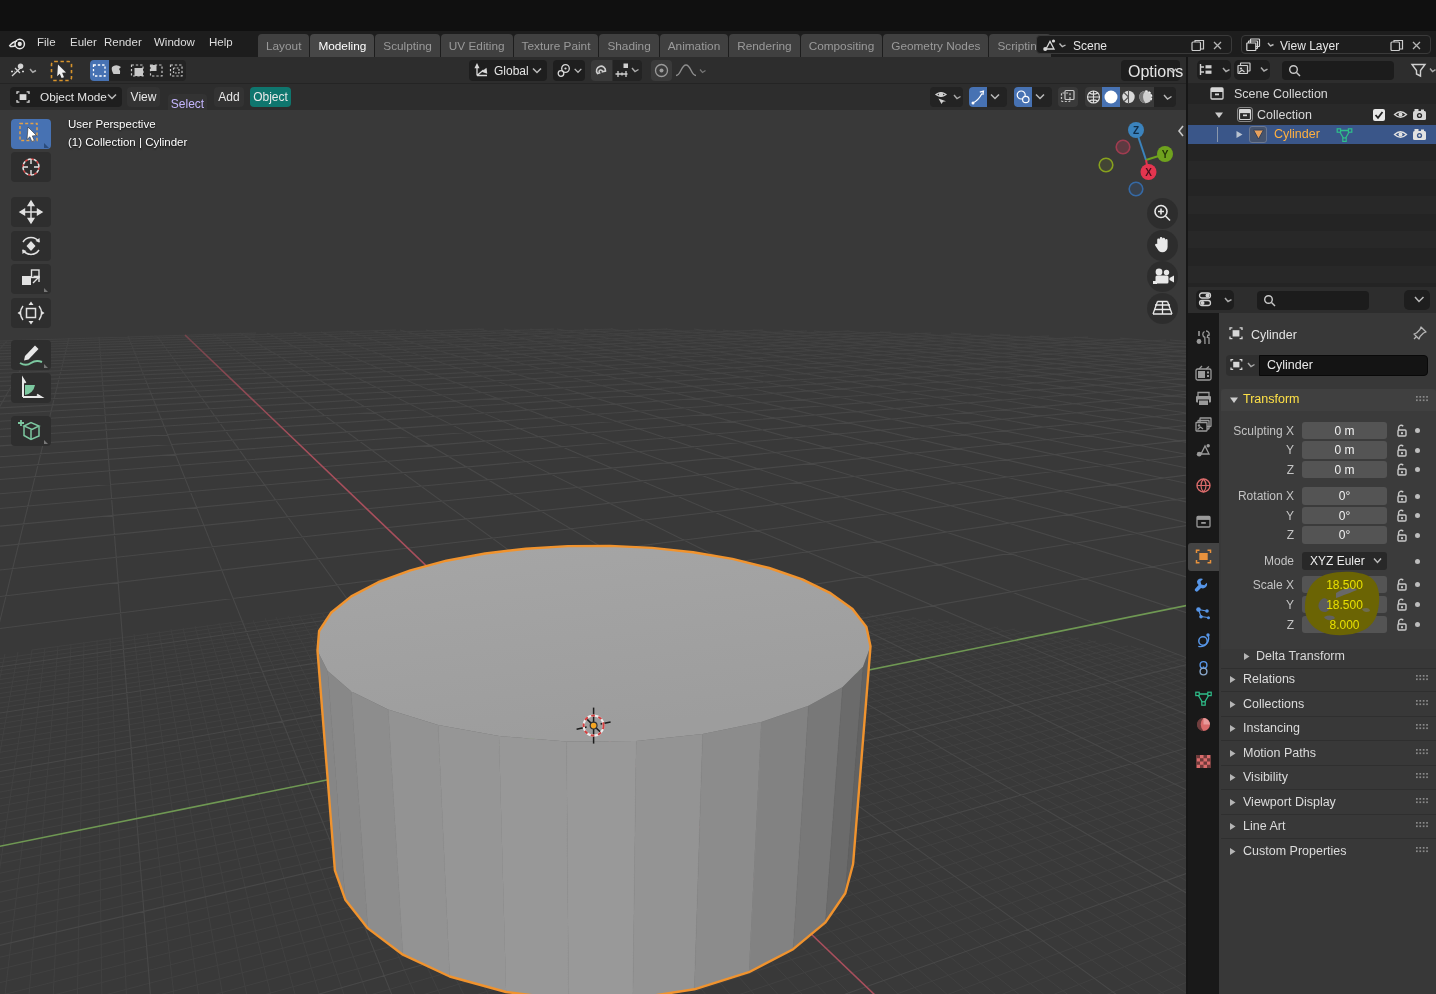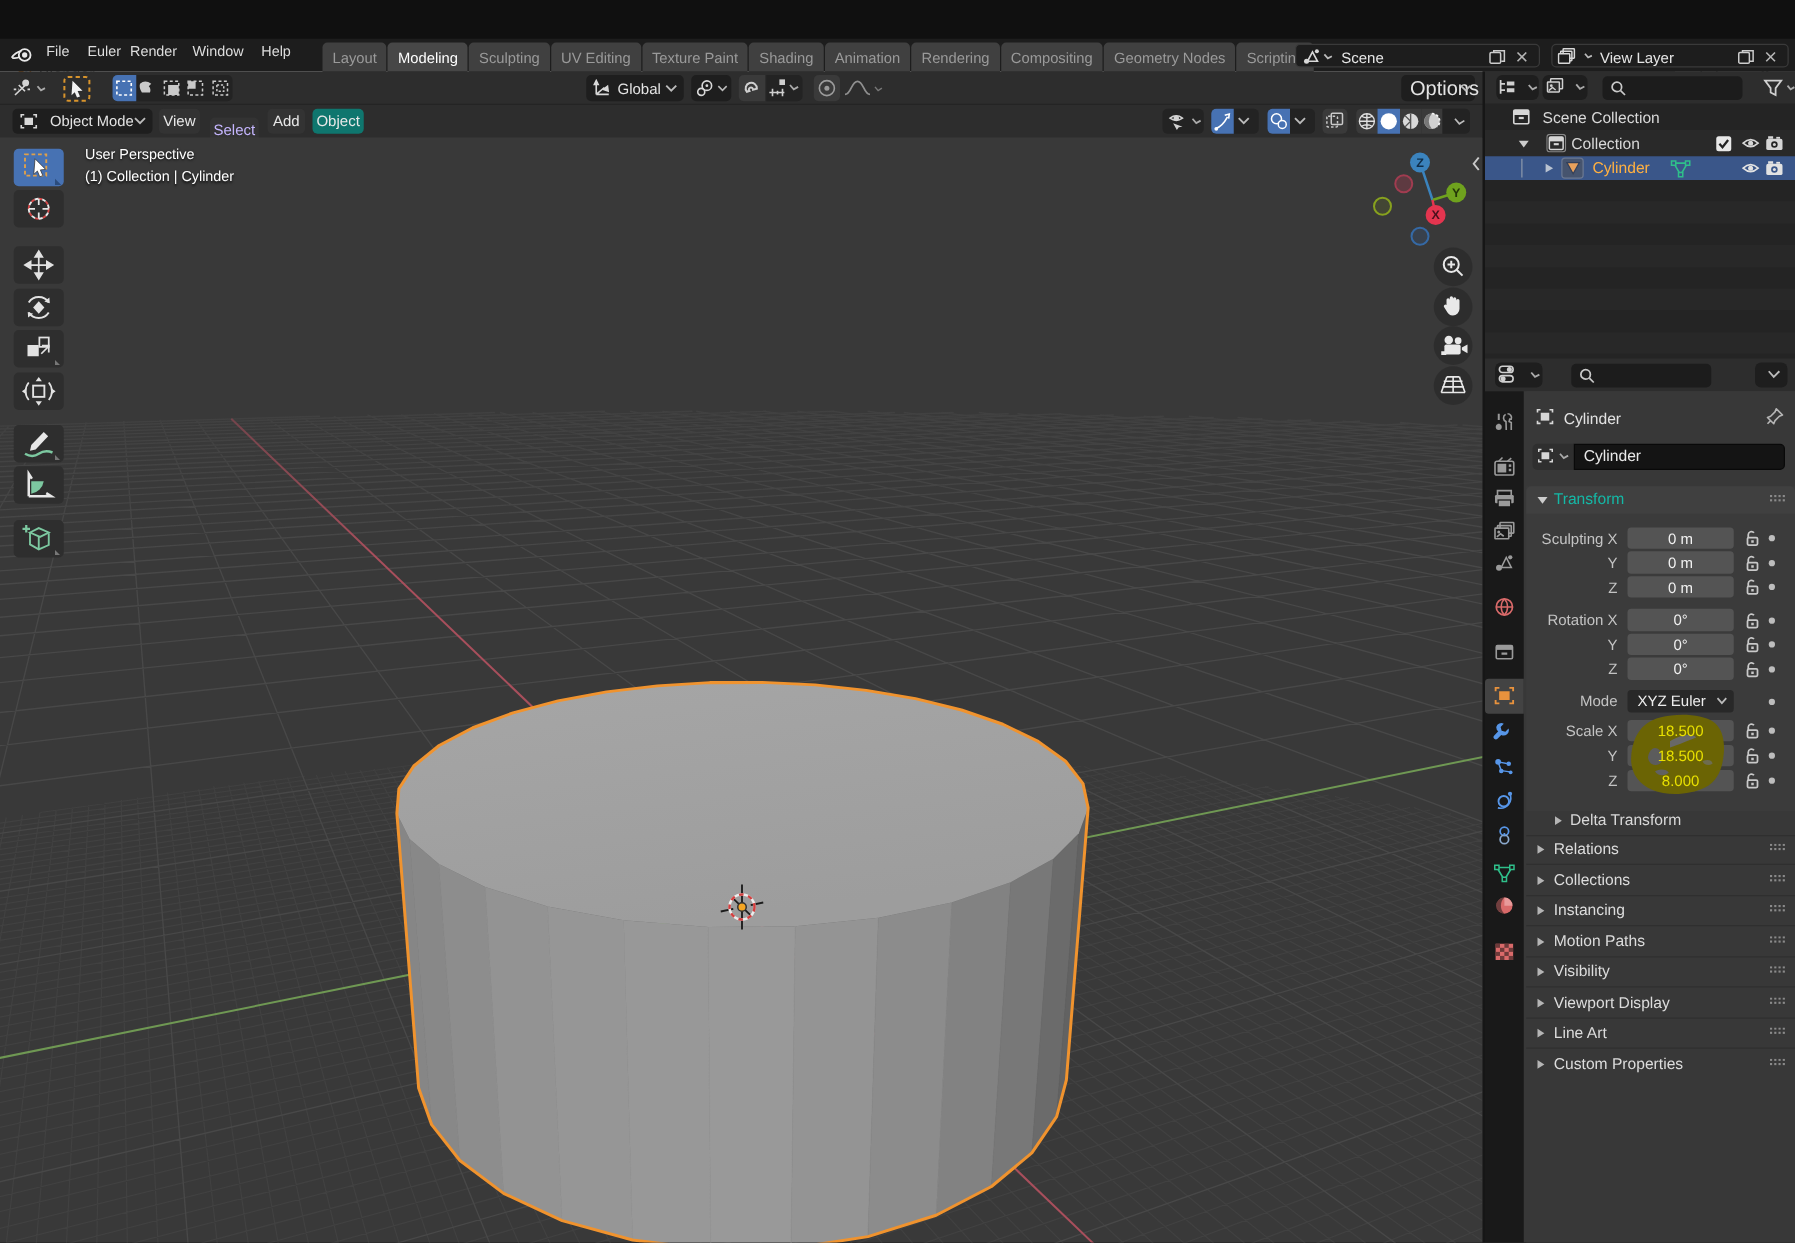--- a/index.html
+++ b/index.html
@@ -699,21 +699,21 @@
 <path d="M19 5 l3 3.5 l3.5 -2" stroke="#aaa" stroke-width="1.4"></path>
       </g>
     </svg>
 <div class="abs" style="left:71px;top:68px;width:169px;height:21px;background:#141414;border-radius:0 4px 4px 0;border:1px solid #090909;"></div>
 <div class="abs" style="left:79px;top:71px;font-size:12.5px;color:#e8e8e8;">Cylinder</div>
 <div class="abs" style="left:33px;top:102px;width:215px;height:260px;background:#3b3b3b;"></div>
 <div class="abs" style="left:33px;top:102px;width:215px;height:22px;background:#404040;border-radius:4px 4px 0 0;"></div>
 <svg class="abs" style="left:41px;top:109px" width="10" height="8" viewBox="0 0 10 8">
       <path d="M1 1.5 h8 L5 7 Z" fill="#cccccc"></path>
     </svg>
-<div class="abs" style="left:55px;top:105px;font-size:12.5px;color:#14b8a6;">Transform</div>
+<div class="abs" style="left:55px;top:105px;font-size:12.5px;color:#fde047;">Transform</div>
 <svg class="abs" style="left:228px;top:109px" width="13" height="8" viewBox="0 0 13 8">
       <g fill="#8a8a8a">
         <rect x="0.0" y="0.0" width="1.7" height="1.7"></rect>
         <rect x="0.0" y="3.4" width="1.7" height="1.7"></rect>
         <rect x="3.4" y="0.0" width="1.7" height="1.7"></rect>
         <rect x="3.4" y="3.4" width="1.7" height="1.7"></rect>
         <rect x="6.8" y="0.0" width="1.7" height="1.7"></rect>
         <rect x="6.8" y="3.4" width="1.7" height="1.7"></rect>
         <rect x="10.2" y="0.0" width="1.7" height="1.7"></rect>
         <rect x="10.2" y="3.4" width="1.7" height="1.7"></rect>

